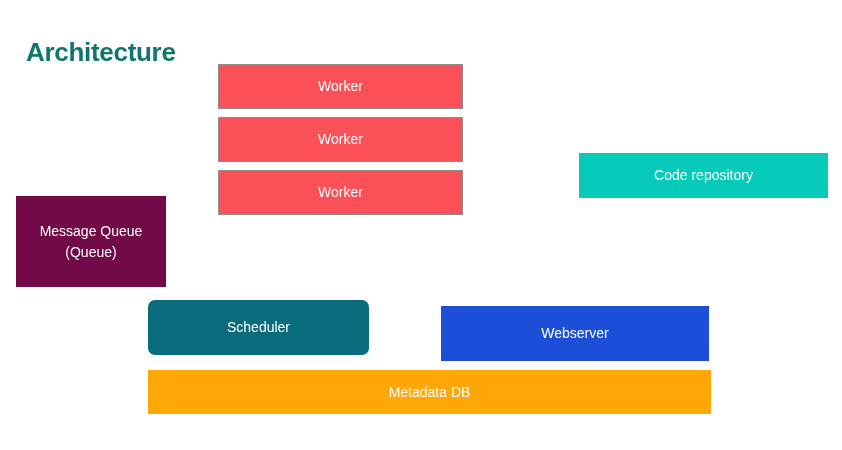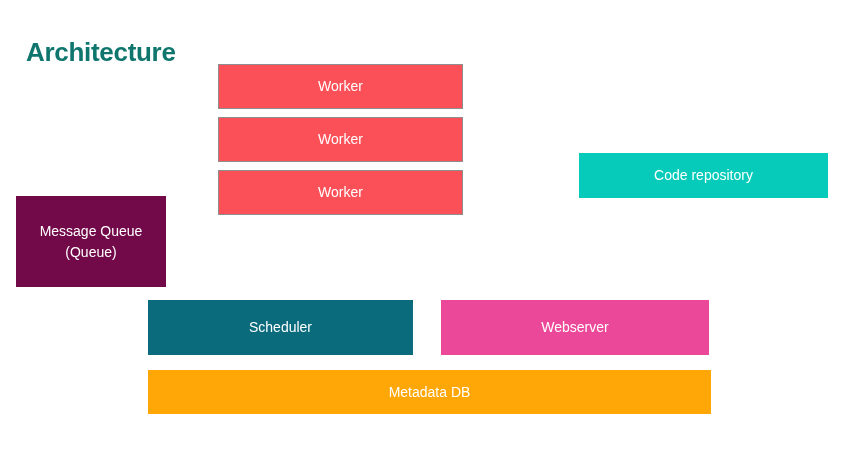--- a/index.html
+++ b/index.html
@@ -50,21 +50,22 @@
   .node.mq {
     background: #720a4a;
   }
   .node.repo {
     background: #06cbbb;
   }
   .node.sched {
     background: #0a6b7d;
   }
   .node.web {
-    background: #ec4899;
+    background: #1d4ed8;
+    margin-top: 6px;
   }
   .node.db {
     background: #ffa706;
   }
 </style>
 </head>
 <body>
 
 <div id="slide">
 
@@ -84,21 +85,21 @@
 
   <div class="node mq" style="left:16px; top:196px; width:150px; height:91px; flex-direction:column;">
     <span class="label">Message Queue</span>
     <span class="label">(Queue)</span>
   </div>
 
   <div class="node repo" style="left:556px; top:153px; width:249px; height:45px;margin-left:23px;">
     <span class="label">Code repository</span>
   </div>
 
-  <div class="node sched" style="left:148px; top:300px; width:265px; height:55px;">
+  <div class="node sched" style="left:148px; top:300px; width:221px; height:55px;border-radius:7px;">
     <span class="label">Scheduler</span>
   </div>
 
   <div class="node web" style="left:441px; top:300px; width:268px; height:55px;">
     <span class="label">Webserver</span>
   </div>
 
   <div class="node db" style="left:148px; top:370px; width:563px; height:44px;">
     <span class="label">Metadata DB</span>
   </div>

